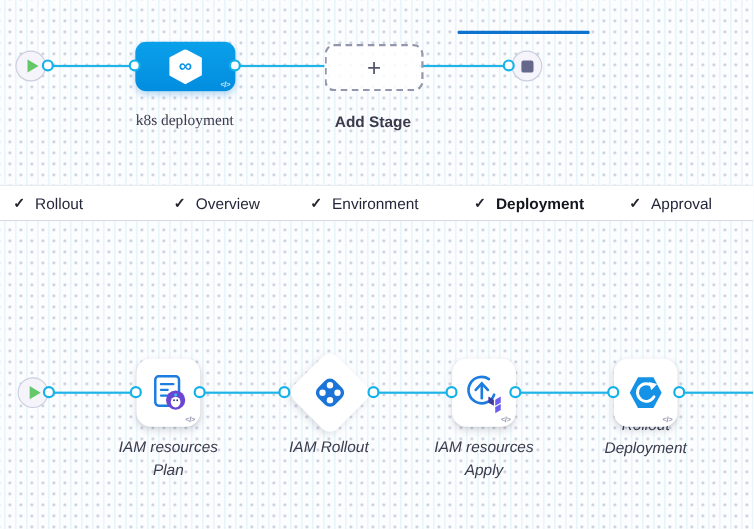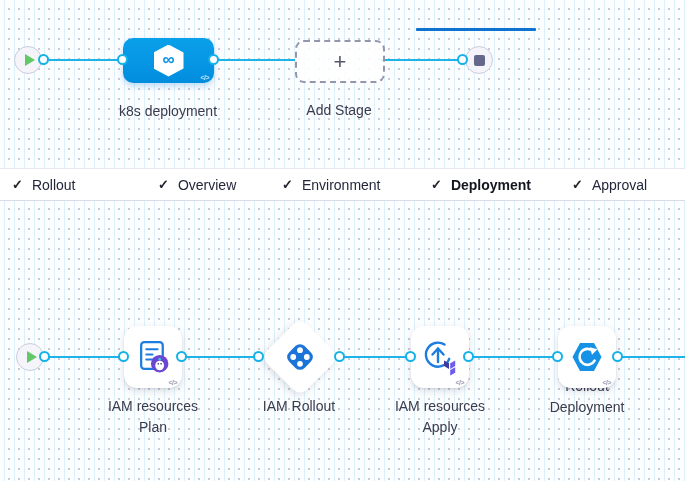--- a/index.html
+++ b/index.html
@@ -29,21 +29,21 @@
   .infinity{color:#0a93e4;font-size:17px;font-weight:bold;line-height:1;margin-top:-2px;}
   .code-chip{position:absolute;right:5px;bottom:2px;font-size:7px;font-weight:bold;letter-spacing:-0.5px;}
   .code-blue{color:rgba(255,255,255,0.75);}
   .code-gray{color:#9a9cb5;}
   
   .add-stage{position:absolute;left:295px;top:40px;width:86px;height:39px;border:2px dashed #9496ad;border-radius:9px;
     background:rgba(255,255,255,0.85);display:flex;align-items:center;justify-content:center;z-index:3;}
   .plus{font-size:22px;color:#55566b;font-weight:400;line-height:1;}
   
   .node-label{position:absolute;text-align:center;font-size:14px;color:#3a3b4d;z-index:2;}
-  .step-label{white-space:pre-line;line-height:21px;}
+  .step-label{white-space:pre-line;line-height:21px;font-style:italic;}
   
   .tabbar{position:absolute;left:0;top:168px;width:685px;height:31px;background:#fff;
     border-top:1px solid #e6e8f0;border-bottom:1px solid #d9dce7;z-index:5;}
   .tab{position:absolute;top:0;height:31px;display:flex;align-items:center;gap:9px;font-size:14px;color:#24273a;cursor:pointer;}
   .tab .check{font-size:13px;font-weight:bold;color:#22252f;}
   .tab.active{font-weight:bold;color:#14161f;}
   .tab-underline{position:absolute;left:416px;top:28px;width:120px;height:3px;background:#0d73cf;border-radius:1px;z-index:6;}
   
   .step-node{position:absolute;top:326px;width:58px;height:62px;border-radius:13px;background:#fff;z-index:3;
     box-shadow:0 3px 7px rgba(40,41,61,0.14),0 1px 2px rgba(40,41,61,0.08);
@@ -79,22 +79,22 @@
 
     <div class="add-stage">
       <span class="plus">+</span>
     </div>
 
     <div class="port" style="left:457px;top:54px;"></div>
     <div class="marker" style="left:465px;top:46px;">
       <div class="stop-sq"></div>
     </div>
 
-    <div class="node-label" style="left:98px;top:103px;width:140px;">k8s deployment</div>
-    <div class="node-label" style="left:289px;top:102px;width:100px;">Add Stage</div>
+    <div class="node-label" style="left:98px;top:103px;width:140px;font-family:Liberation Serif, serif;">k8s deployment</div>
+    <div class="node-label" style="left:289px;top:102px;width:100px;font-weight:bold;">Add Stage</div>
   </div>
 
   <div class="tabbar">
     <div class="tab" style="left:12px;">
       <span class="check">✓</span>
       <span>Rollout</span>
     </div>
     <div class="tab" style="left:158px;">
       <span class="check">✓</span>
       <span>Overview</span>

